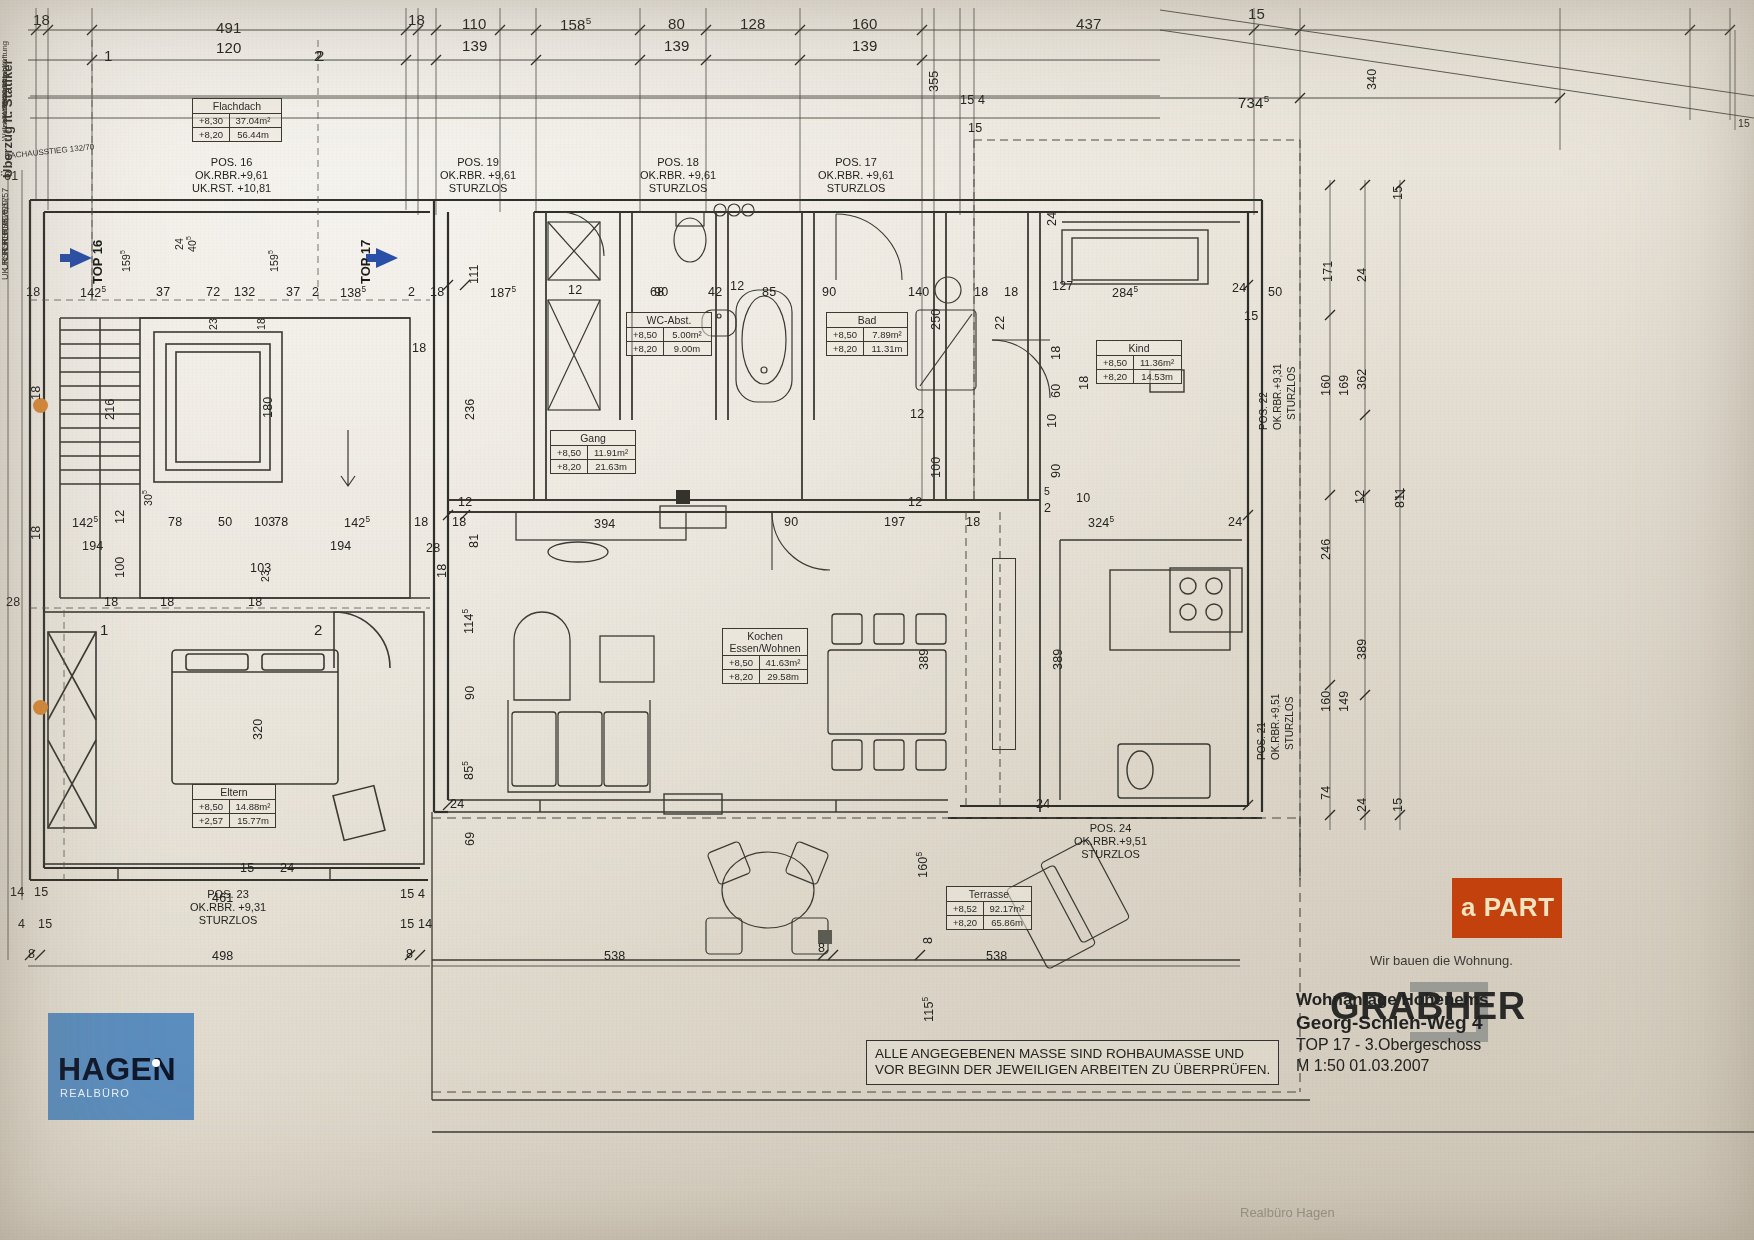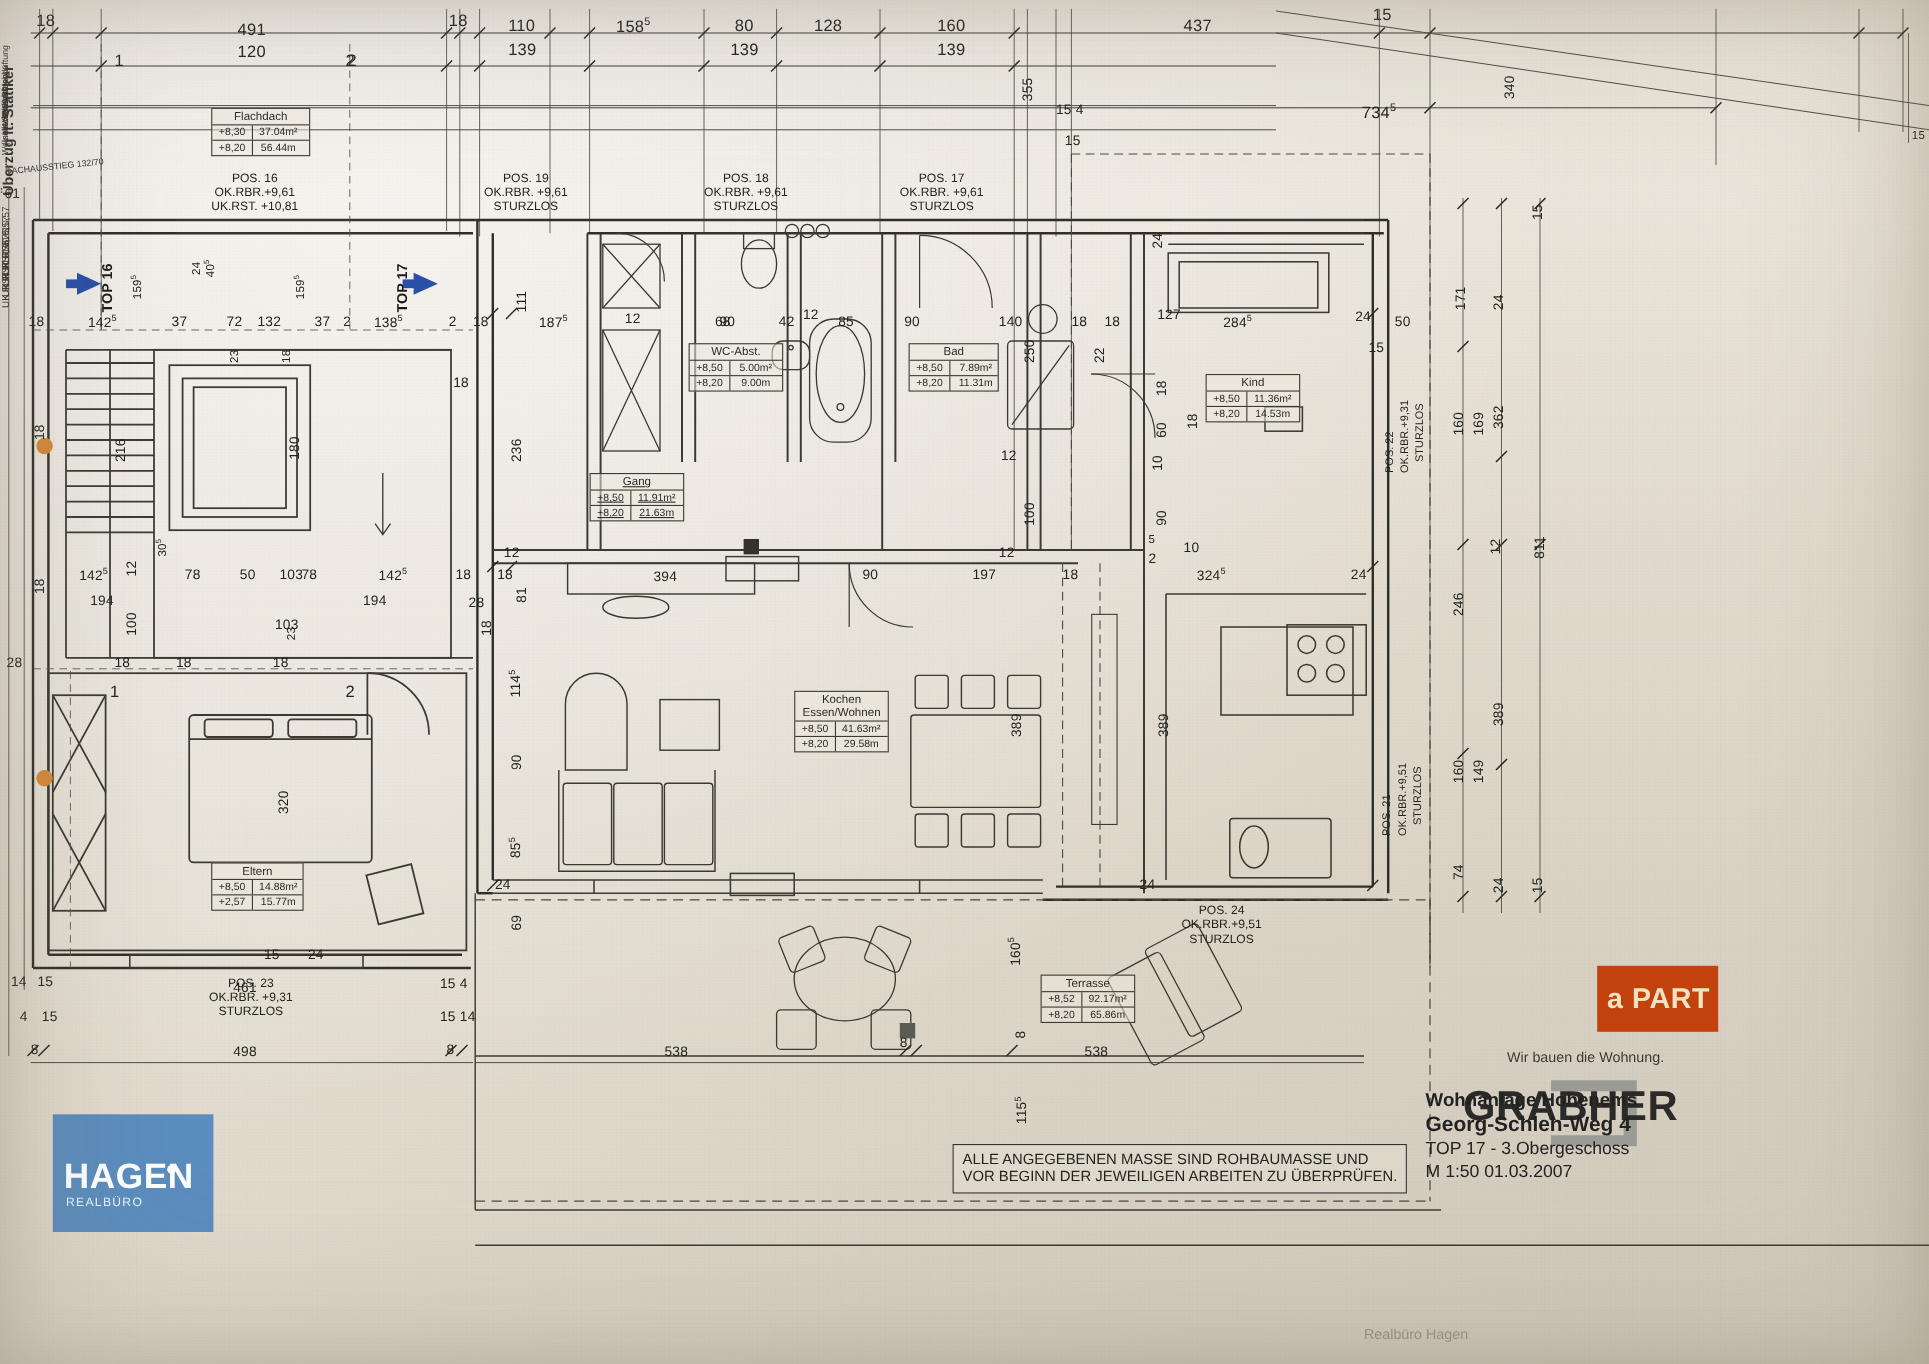--- a/index.html
+++ b/index.html
@@ -67,21 +67,21 @@
   #proj .p1{font-size:17px;font-weight:bold;color:#222;}
   #proj .p2{font-size:19px;font-weight:bold;color:#222;}
   #proj .p3{font-size:16px;color:#222;}
   #proj .p4{font-size:16px;color:#222;}
 
   
   #disc{position:absolute;left:866px;top:1040px;border:1px solid #333;padding:5px 8px;font-size:13.5px;line-height:1.22;color:#232320;background:rgba(236,231,221,.35);}
 
   
   #hagen{position:absolute;left:48px;top:1013px;width:146px;height:107px;background:#5b8dbe;}
-  #hagen .hw{position:absolute;left:10px;top:38px;font-size:32px;font-weight:bold;color:#ffffff;letter-spacing:.5px;}
+  #hagen .hw{position:absolute;left:10px;top:38px;font-size:32px;font-weight:bold;color:#0f172a;letter-spacing:.5px;}
   #hagen .hs{position:absolute;left:12px;top:74px;font-size:11px;color:#eef4fa;letter-spacing:1.2px;}
   #hagen .dot{position:absolute;left:104px;top:46px;width:8px;height:8px;border-radius:50%;background:#ffffff;}
   #wm{position:absolute;left:1240px;top:1205px;font-size:13px;color:#9a948a;}
 
   .circ{position:absolute;width:15px;height:15px;border-radius:50%;background:#d98a3a;}
 </style>
 </head>
 <body>
 
 <div id="paper"></div>
@@ -519,21 +519,21 @@
   <div class="rr">
       <div class="rc">+8,50</div>
       <div class="rc">11.36m²</div>
     </div>
   <div class="rr">
       <div class="rc">+8,20</div>
       <div class="rc">14.53m</div>
     </div>
 </div>
 
-<div class="rbox" style="left:536px;top:430px;width:84px;text-decoration:underline;">
+<div class="rbox" style="left:550px;top:430px;width:84px;">
   <div class="rt">Gang</div>
   <div class="rr">
       <div class="rc">+8,50</div>
       <div class="rc">11.91m²</div>
     </div>
   <div class="rr">
       <div class="rc">+8,20</div>
       <div class="rc">21.63m</div>
     </div>
 </div>

